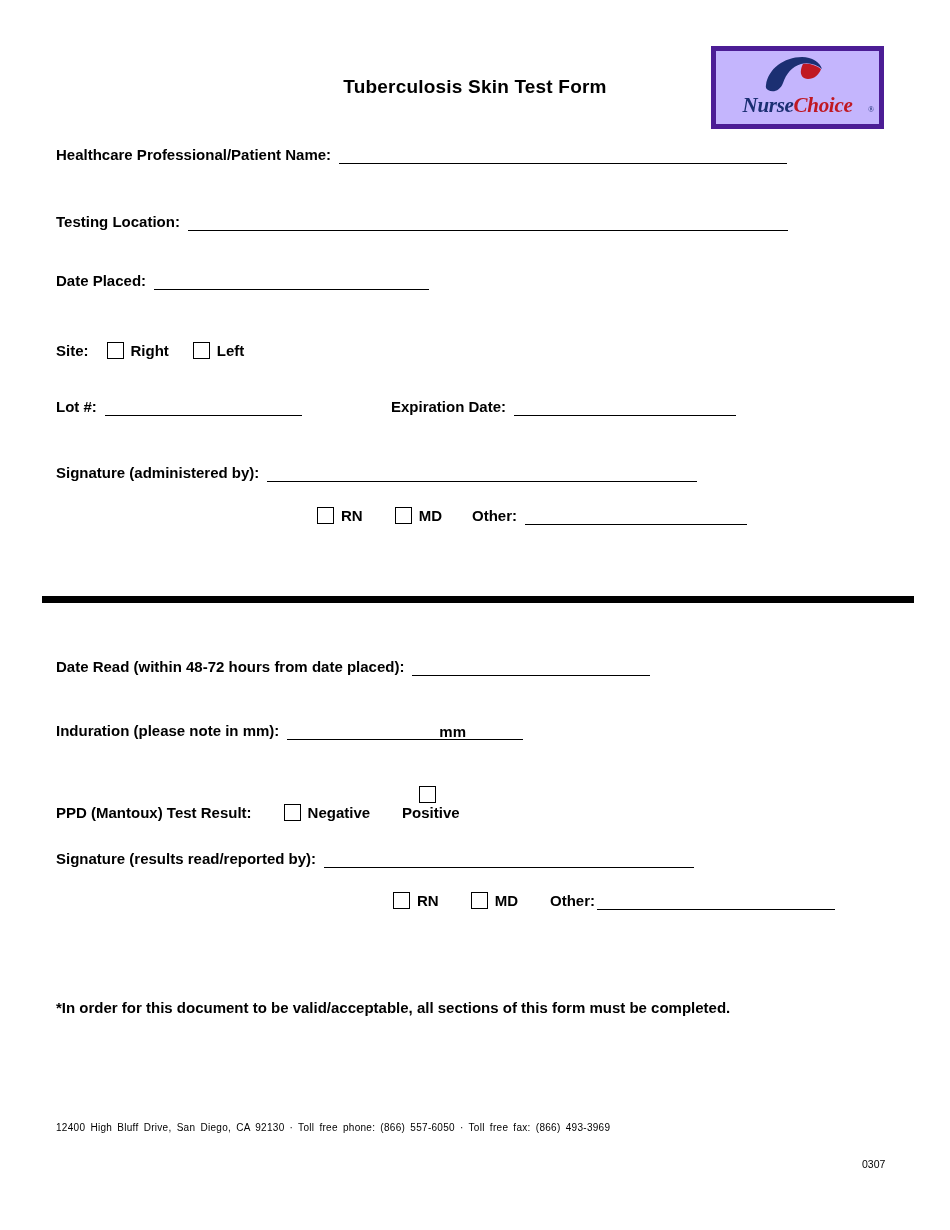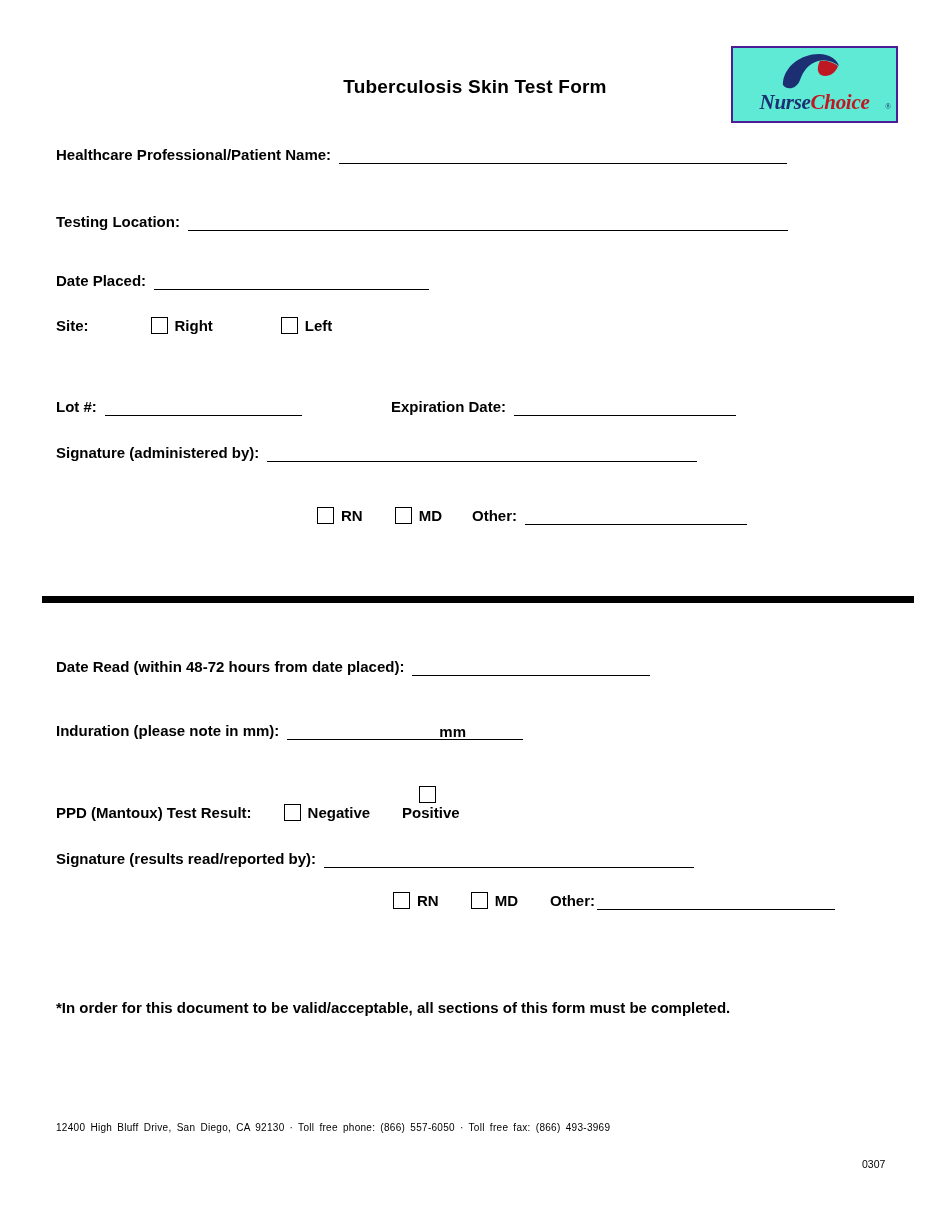--- a/index.html
+++ b/index.html
@@ -28,26 +28,26 @@
     left: 0;
     top: 76px;
     width: 950px;
     text-align: center;
     font-size: 19px;
     font-weight: bold;
     letter-spacing: 0.2px;
   }
   .logo-box {
     position: absolute;
-    left: 731px;
+    left: 711px;
     top: 46px;
     width: 163px;
     height: 73px;
-    background: #5eead4;
-    border: 2px solid #4c1d95;
+    background: #c4b5fd;
+    border: 5px solid #4c1d95;
   }
   .logo-swoosh {
     position: absolute;
     left: 46px;
     top: 4px;
     width: 62px;
     height: 38px;
   }
   .logo-text {
     position: absolute;
@@ -166,42 +166,42 @@
   <div class="row" style="left:56px; top:213px;">
     <span class="lbl">Testing Location:</span>
     <span class="rule" style="width:600px;"></span>
   </div>
 
   <div class="row" style="left:56px; top:272px;">
     <span class="lbl">Date Placed:</span>
     <span class="rule" style="width:275px;"></span>
   </div>
 
-  <div class="row" style="left:56px; top:317px;gap:44px;">
+  <div class="row" style="left:56px; top:342px;">
     <span class="lbl">Site:</span>
     <span class="cb-group" style="margin-left:18px;">
       <span class="cbox"></span>
       <span class="lbl">Right</span>
     </span>
     <span class="cb-group" style="margin-left:24px;">
       <span class="cbox"></span>
       <span class="lbl">Left</span>
     </span>
   </div>
 
   <div class="row" style="left:56px; top:398px;">
     <span class="lbl">Lot #:</span>
     <span class="rule" style="width:197px;"></span>
   </div>
   <div class="row" style="left:391px; top:398px;">
     <span class="lbl">Expiration Date:</span>
     <span class="rule" style="width:222px;"></span>
   </div>
 
-  <div class="row" style="left:56px; top:444px;">
+  <div class="row" style="left:56px; top:464px;">
     <span class="lbl">Signature (administered by):</span>
     <span class="rule" style="width:430px;"></span>
   </div>
 
   <div class="row" style="left:317px; top:507px;">
     <span class="cb-group">
       <span class="cbox"></span>
       <span class="lbl">RN</span>
     </span>
     <span class="cb-group" style="margin-left:32px;">

